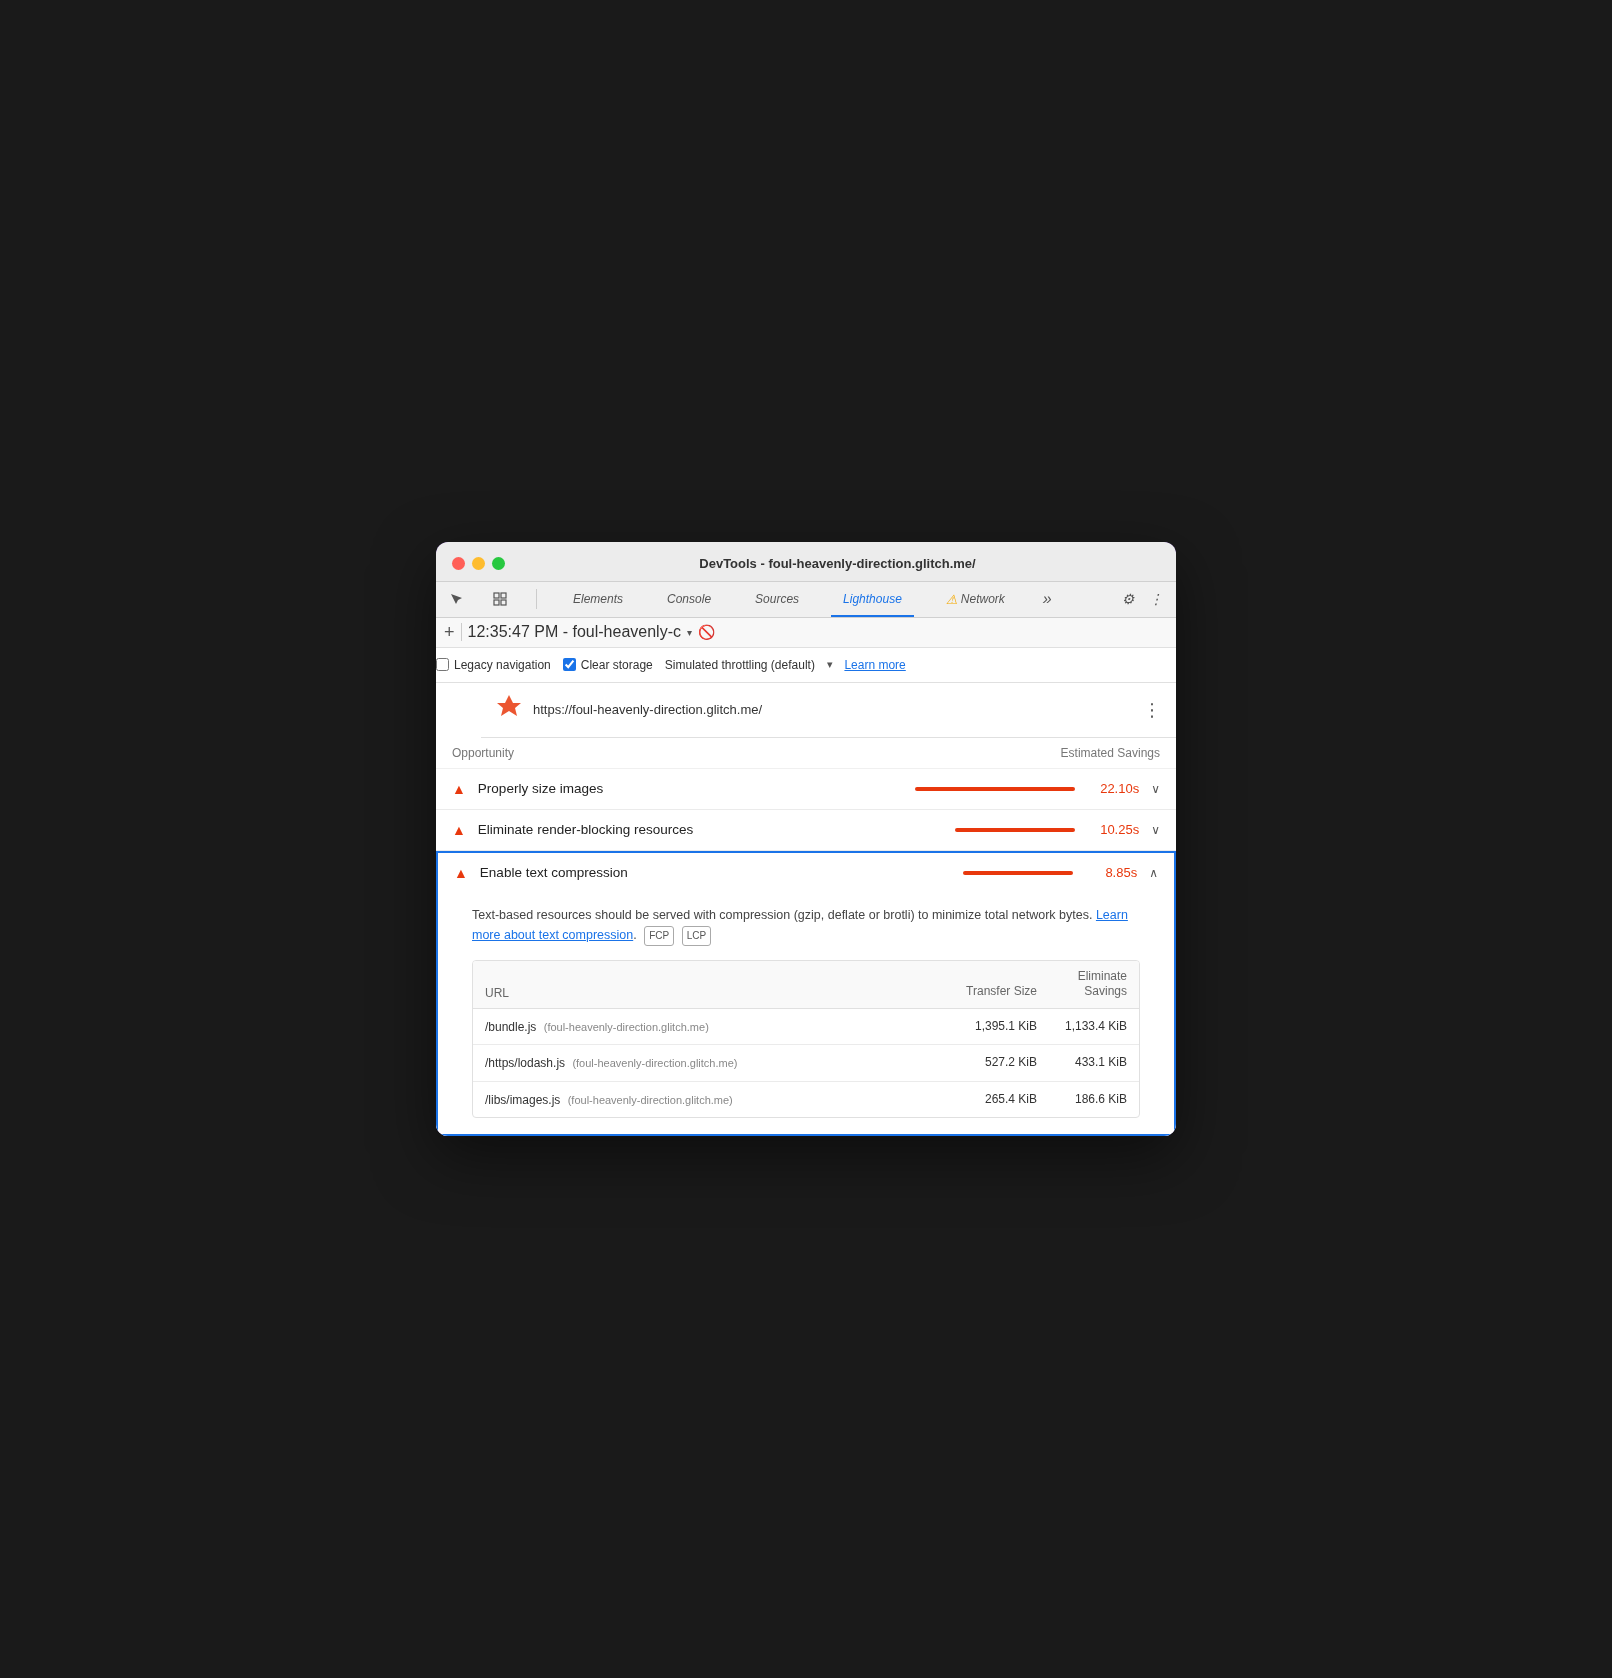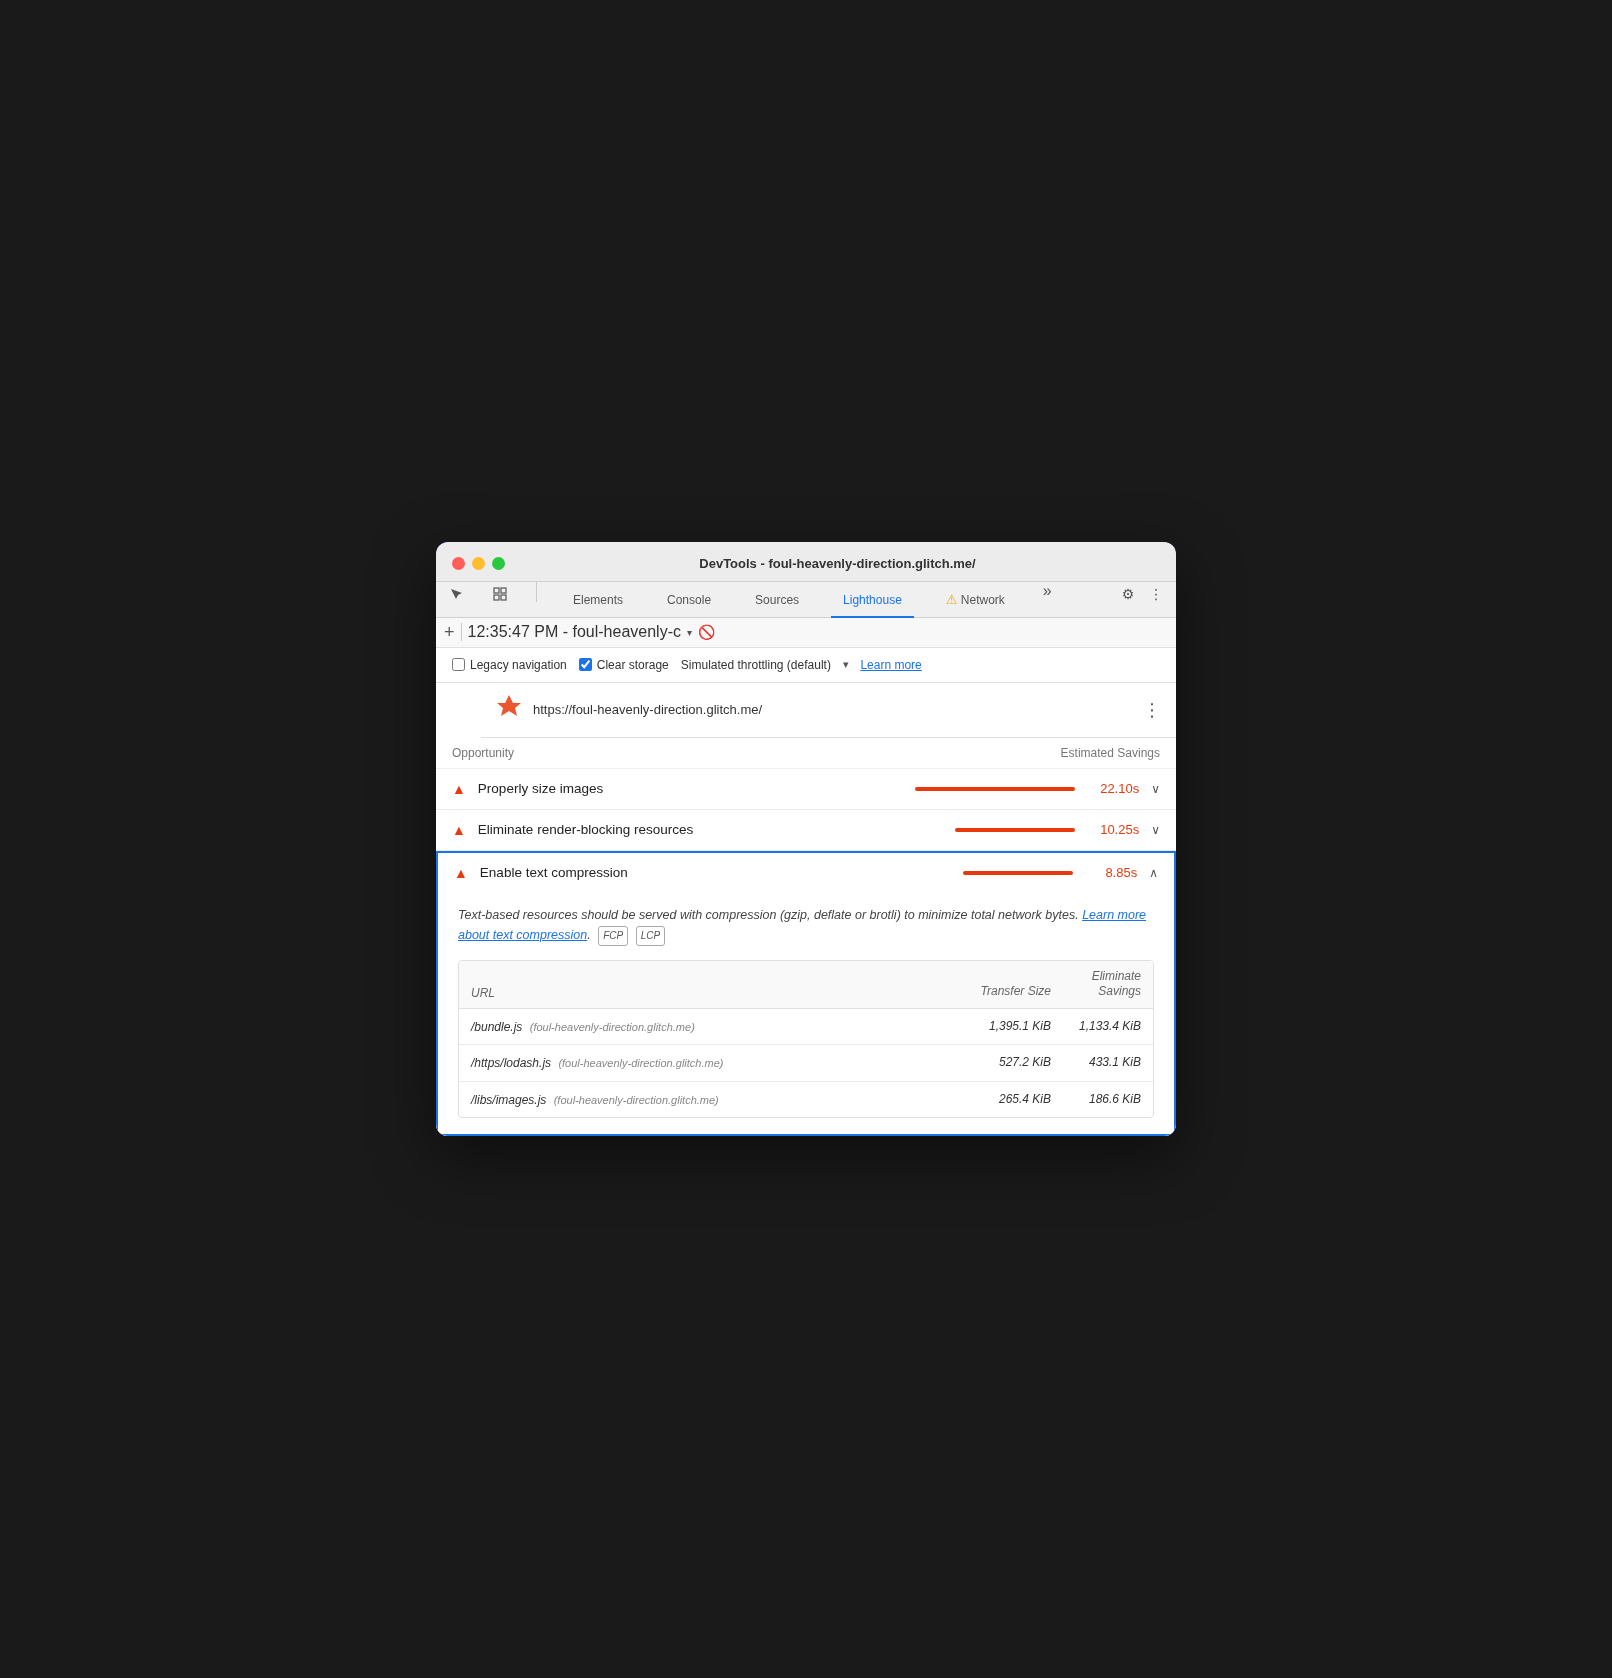--- a/index.html
+++ b/index.html
@@ -45,23 +45,25 @@
       font-weight: 600;
       color: #333;
     }
     .devtools-body {
       background: #fff;
     }
     .toolbar {
       background: #f0f0f0;
       border-bottom: 1px solid #d0d0d0;
       display: flex;
+      align-items: center;
       padding: 0 8px;
       height: 36px;
       gap: 20px;
+      font-style: italic;
     }
     .toolbar-icon {
       width: 24px;
       height: 24px;
       display: flex;
       align-items: center;
       justify-content: center;
       cursor: pointer;
       border-radius: 3px;
       color: #555;
@@ -140,21 +142,21 @@
     .dropdown-arrow {
       font-size: 10px;
       color: #555;
       cursor: pointer;
     }
     .no-entry {
       font-size: 14px;
       color: #555;
     }
     .lighthouse-toolbar {
-      padding: 10px 16px;
+      padding: 10px 0;
       display: flex;
       align-items: center;
       gap: 12px;
       border-bottom: 1px solid #e0e0e0;
       font-size: 12px;
       color: #333;
     }
     .checkbox-container {
       display: flex;
       align-items: center;
@@ -242,26 +244,25 @@
       min-width: 52px;
       text-align: right;
       font-weight: 500;
     }
     .chevron {
       font-size: 12px;
       color: #555;
       cursor: pointer;
     }
     .expanded-content {
-      padding: 12px 20px 16px;
+      padding: 12px 34px 16px;
       border: 2px solid #1a73e8;
       border-top: none;
       background: #fff;
       margin-bottom: 0;
-      font-style: italic;
     }
     .description-text {
       font-size: 12.5px;
       color: #444;
       line-height: 1.6;
       margin-bottom: 14px;
     }
     .description-link {
       color: #1a73e8;
       text-decoration: underline;

